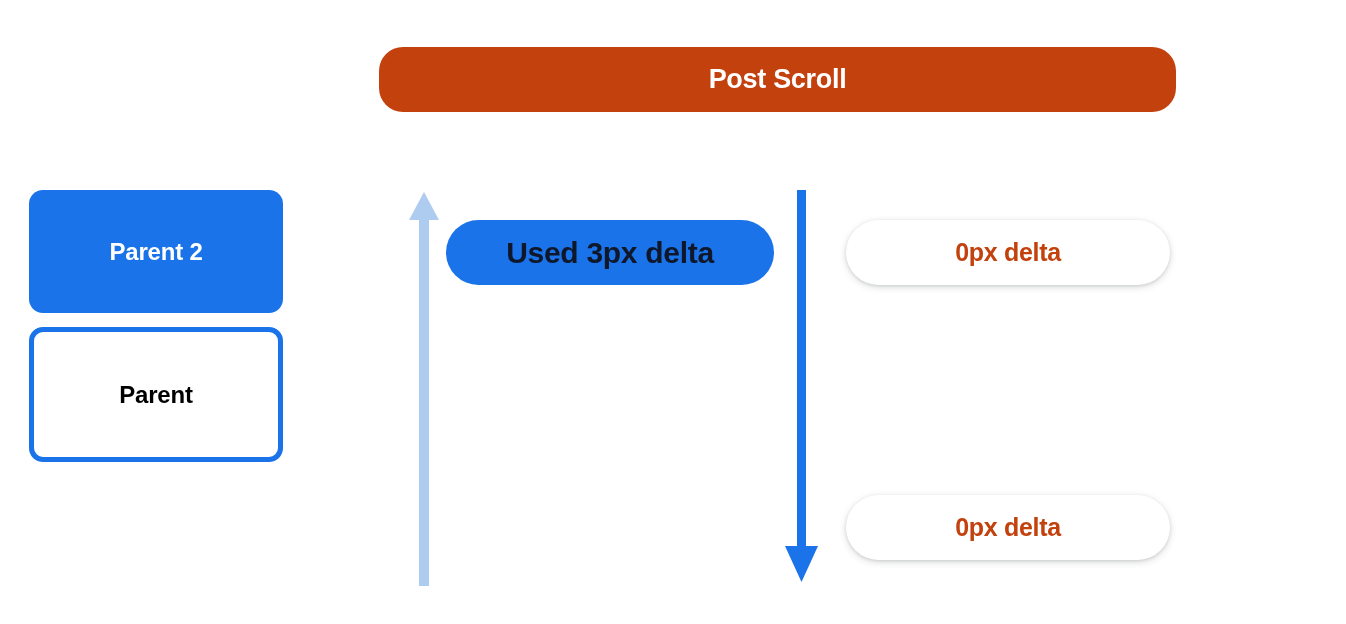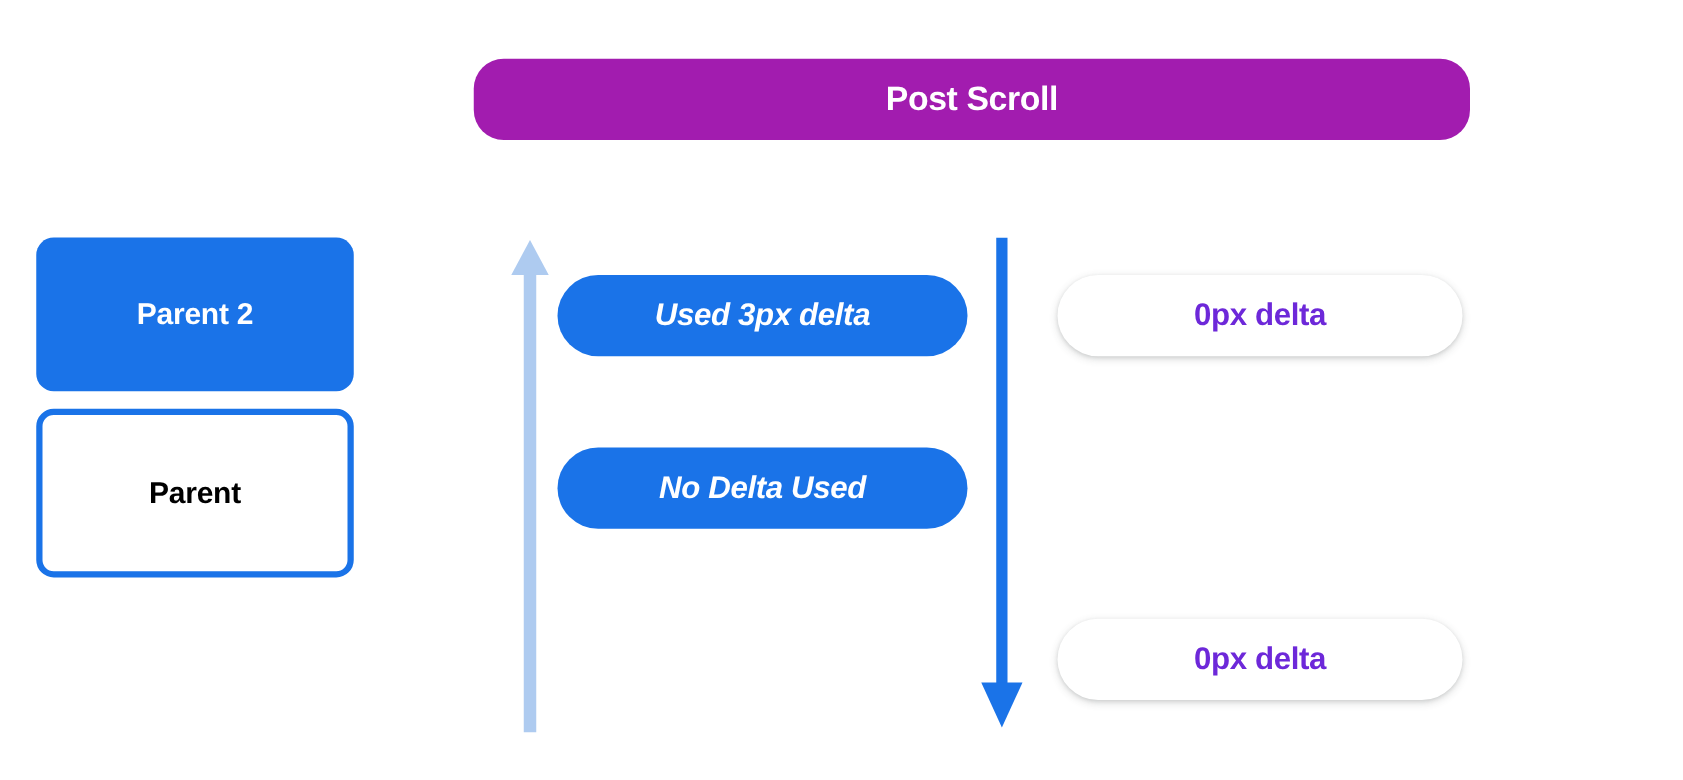--- a/index.html
+++ b/index.html
@@ -20,21 +20,21 @@
     background: #ffffff;
   }
 
   
   .header-bar {
     position: absolute;
     left: 379px;
     top: 47px;
     width: 797px;
     height: 65px;
-    background: #a21caf;
+    background: #c2410c;
     border-radius: 24px;
     display: flex;
     align-items: center;
     justify-content: center;
     box-sizing: border-box;
   }
   .header-bar .label {
     color: #ffffff;
     font-size: 27px;
     font-weight: bold;
@@ -92,32 +92,31 @@
     display: flex;
     align-items: center;
     justify-content: center;
     box-sizing: border-box;
     border-radius: 999px;
   }
   .pill.blue {
     background: #1a73e8;
   }
   .pill.blue .label {
-    color: #ffffff;
-    font-size: 25px;
+    color: #0f172a;
+    font-size: 30px;
     font-weight: bold;
     letter-spacing: -0.3px;
-    font-style: italic;
   }
   .pill.white {
     background: #ffffff;
     box-shadow: 0 2px 7px rgba(60, 64, 67, 0.20), 0 1px 3px rgba(60, 64, 67, 0.12);
   }
   .pill.white .label {
-    color: #6d28d9;
+    color: #c2410c;
     font-size: 25px;
     font-weight: bold;
     letter-spacing: -0.3px;
   }
 
   .pill-center-1 { left: 446px; top: 220px;  width: 328px; height: 65px; }
   .pill-center-2 { left: 446px; top: 358px;  width: 328px; height: 65px; }
   .pill-right-1  { left: 846px; top: 220px;  width: 324px; height: 65px; }
   .pill-right-2  { left: 846px; top: 495px;  width: 324px; height: 65px; }
 </style>
@@ -150,23 +149,20 @@
 
   <svg class="arrow" style="left:780px; top:190px;" width="44" height="396" viewBox="0 0 44 396">
     <rect x="17" y="0" width="9" height="360" fill="#1a73e8"></rect>
     <polygon points="21.5,392 5,356 38,356" fill="#1a73e8"></polygon>
   </svg>
 
   <div class="pill blue pill-center-1">
     <span class="label">Used 3px delta</span>
   </div>
 
-  <div class="pill blue pill-center-2">
-    <span class="label">No Delta Used</span>
-  </div>
 
   <div class="pill white pill-right-1">
     <span class="label">0px delta</span>
   </div>
 
   <div class="pill white pill-right-2">
     <span class="label">0px delta</span>
   </div>
 
 </div>

